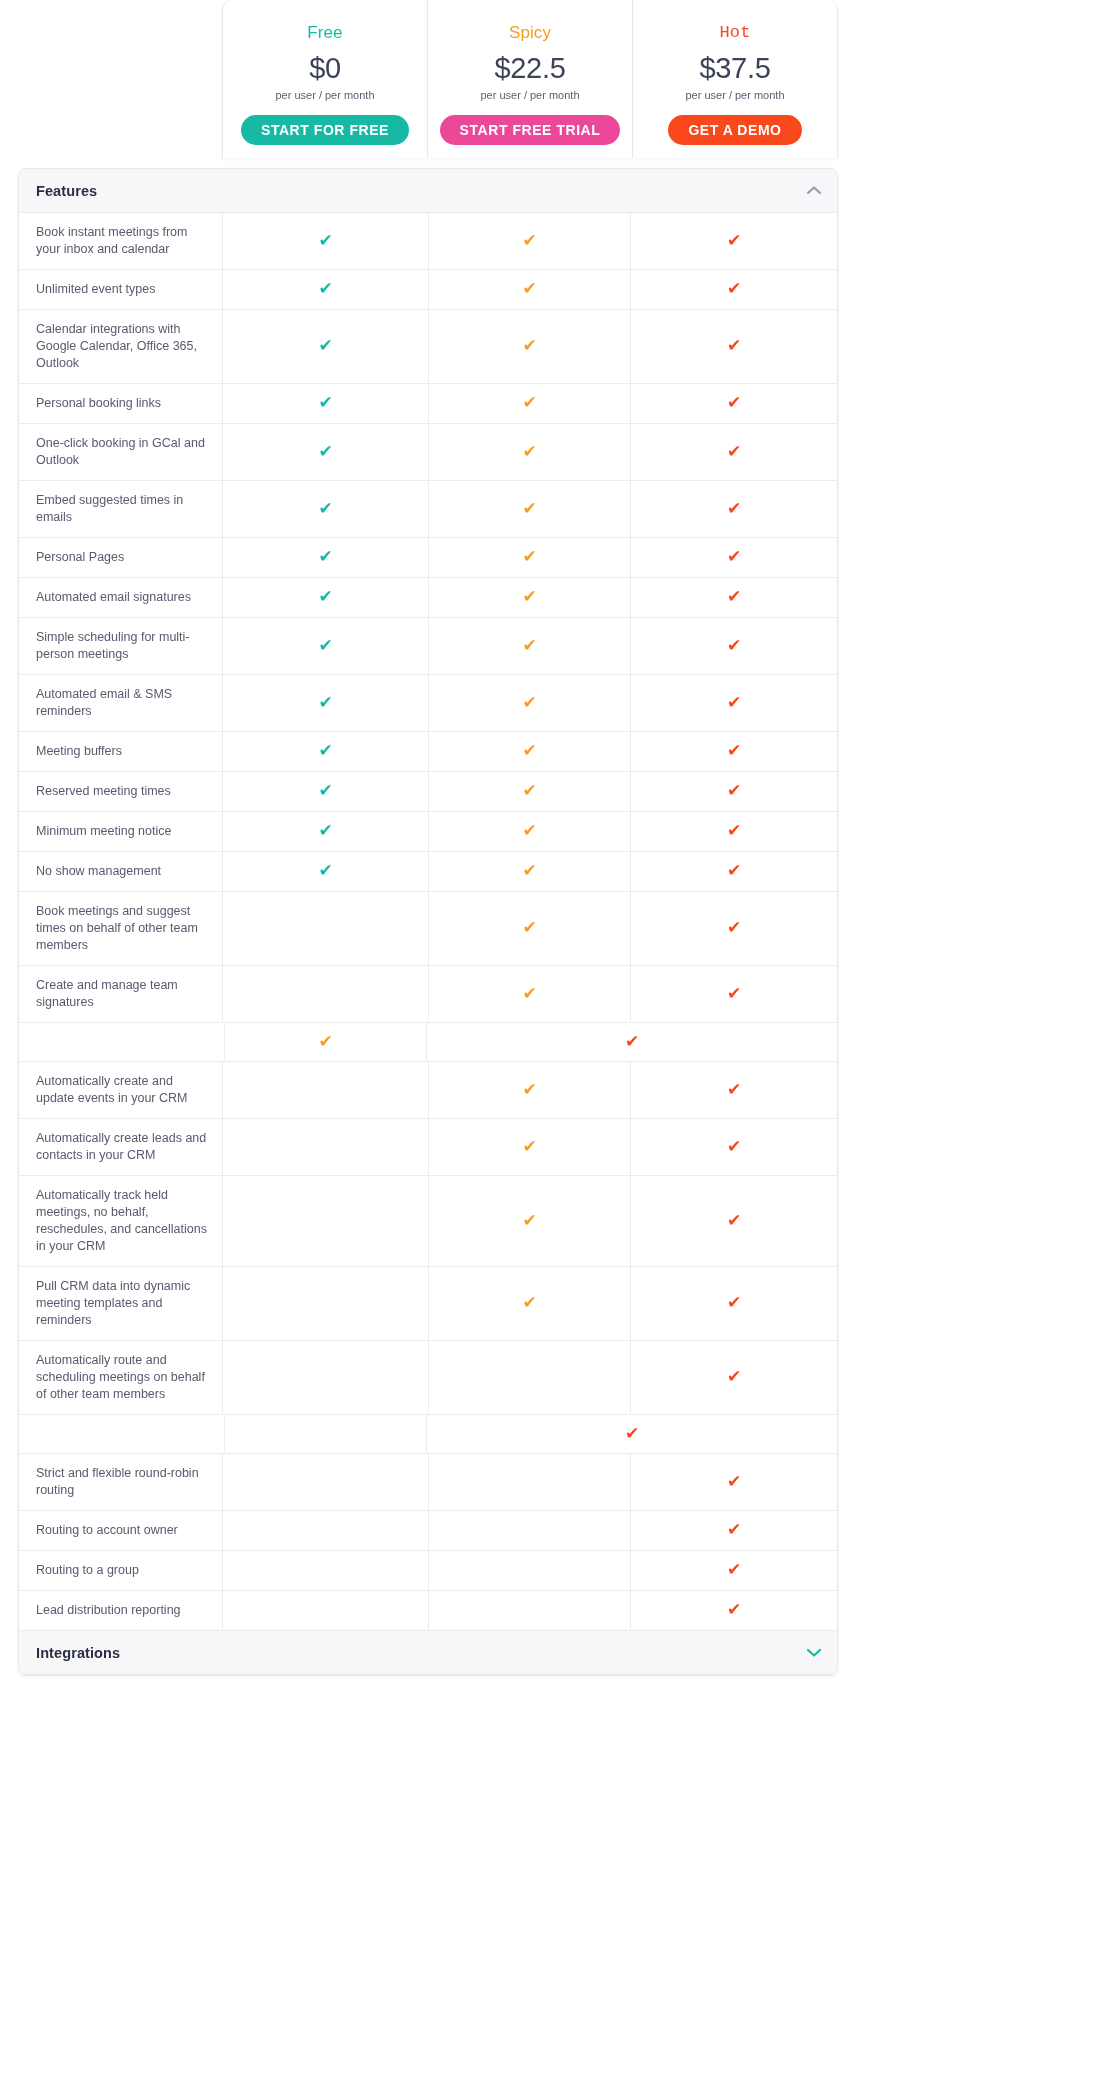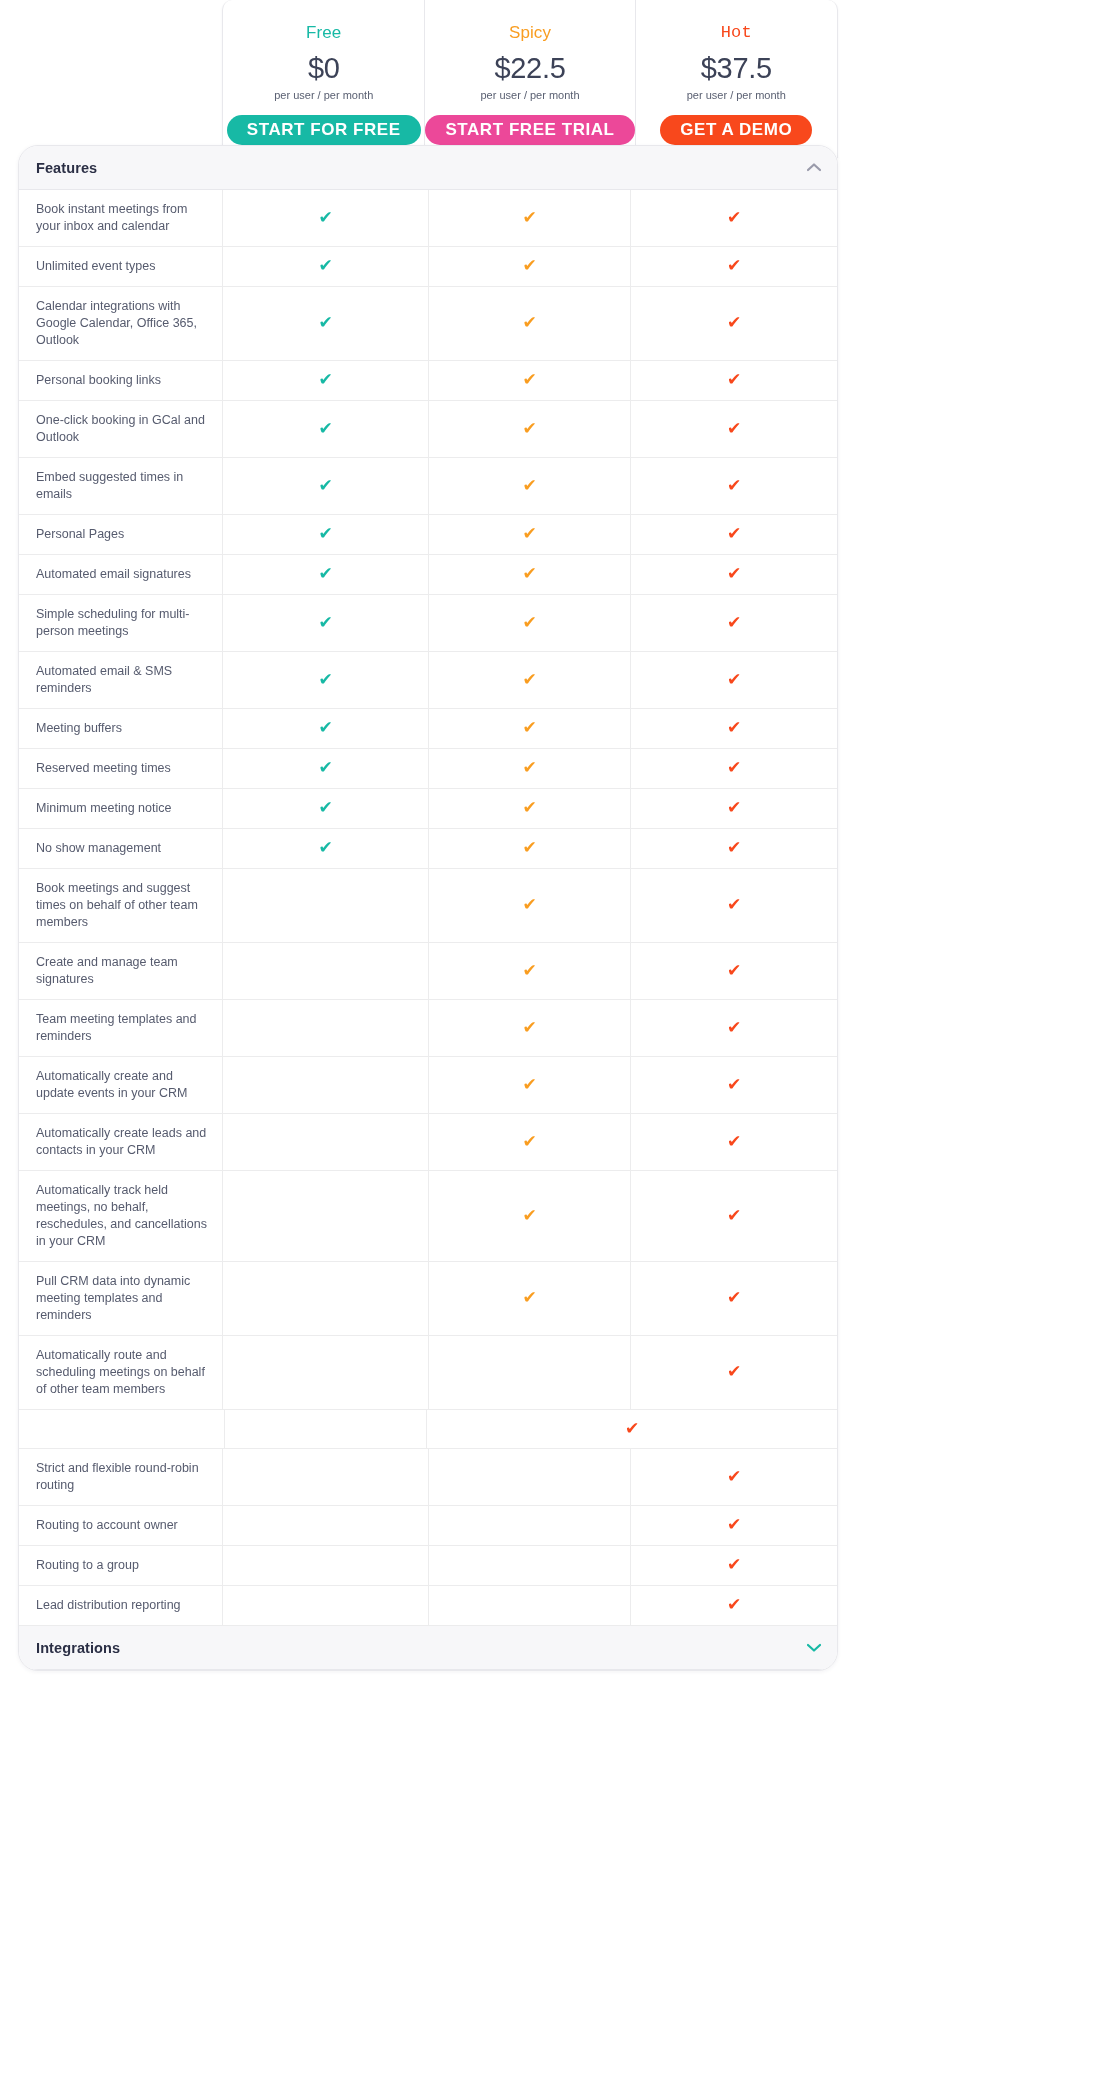--- a/index.html
+++ b/index.html
@@ -70,37 +70,37 @@
   .plan-cta {
     margin-top: 12px;
     display: inline-flex;
     align-items: center;
     justify-content: center;
     height: 30px;
     padding: 0 20px;
     border: none;
     border-radius: 18px;
     color: #ffffff;
-    font-size: 17px;
+    font-size: 14px;
     font-weight: 700;
     letter-spacing: .55px;
     cursor: pointer;
     font-family: inherit;
     white-space: nowrap;
   }
 
   
   .table-card {
     position: absolute;
     left: 18px;
-    top: 145px;
+    top: 168px;
     width: 820px;
     background: #ffffff;
     border: 1px solid #e8e8ec;
-    border-radius: 20px;
+    border-radius: 8px;
     box-shadow: 0 1px 4px rgba(30,30,60,0.06);
     overflow: hidden;
   }
 
   .section-header {
     display: flex;
     align-items: center;
     justify-content: space-between;
     height: 44px;
     padding: 0 16px 0 17px;
@@ -378,21 +378,20 @@
         <div class="cell-label">Create and manage team signatures</div>
         <div class="cell-mark c0"></div>
         <div class="cell-mark c1">
           <span class="check" style="color: rgb(249, 157, 32);">✔</span>
         </div>
         <div class="cell-mark c2">
           <span class="check" style="color: rgb(248, 72, 28);">✔</span>
         </div>
       </div>
       <div class="feature-row">
-        <div class="cell-label">Team meeting templates and reminders</div>
         <div class="cell-mark c0"></div>
         <div class="cell-mark c1">
           <span class="check" style="color: rgb(249, 157, 32);">✔</span>
         </div>
         <div class="cell-mark c2">
           <span class="check" style="color: rgb(248, 72, 28);">✔</span>
         </div>
       </div>
       <div class="feature-row">
         <div class="cell-label">Automatically create and update events in your CRM</div>

